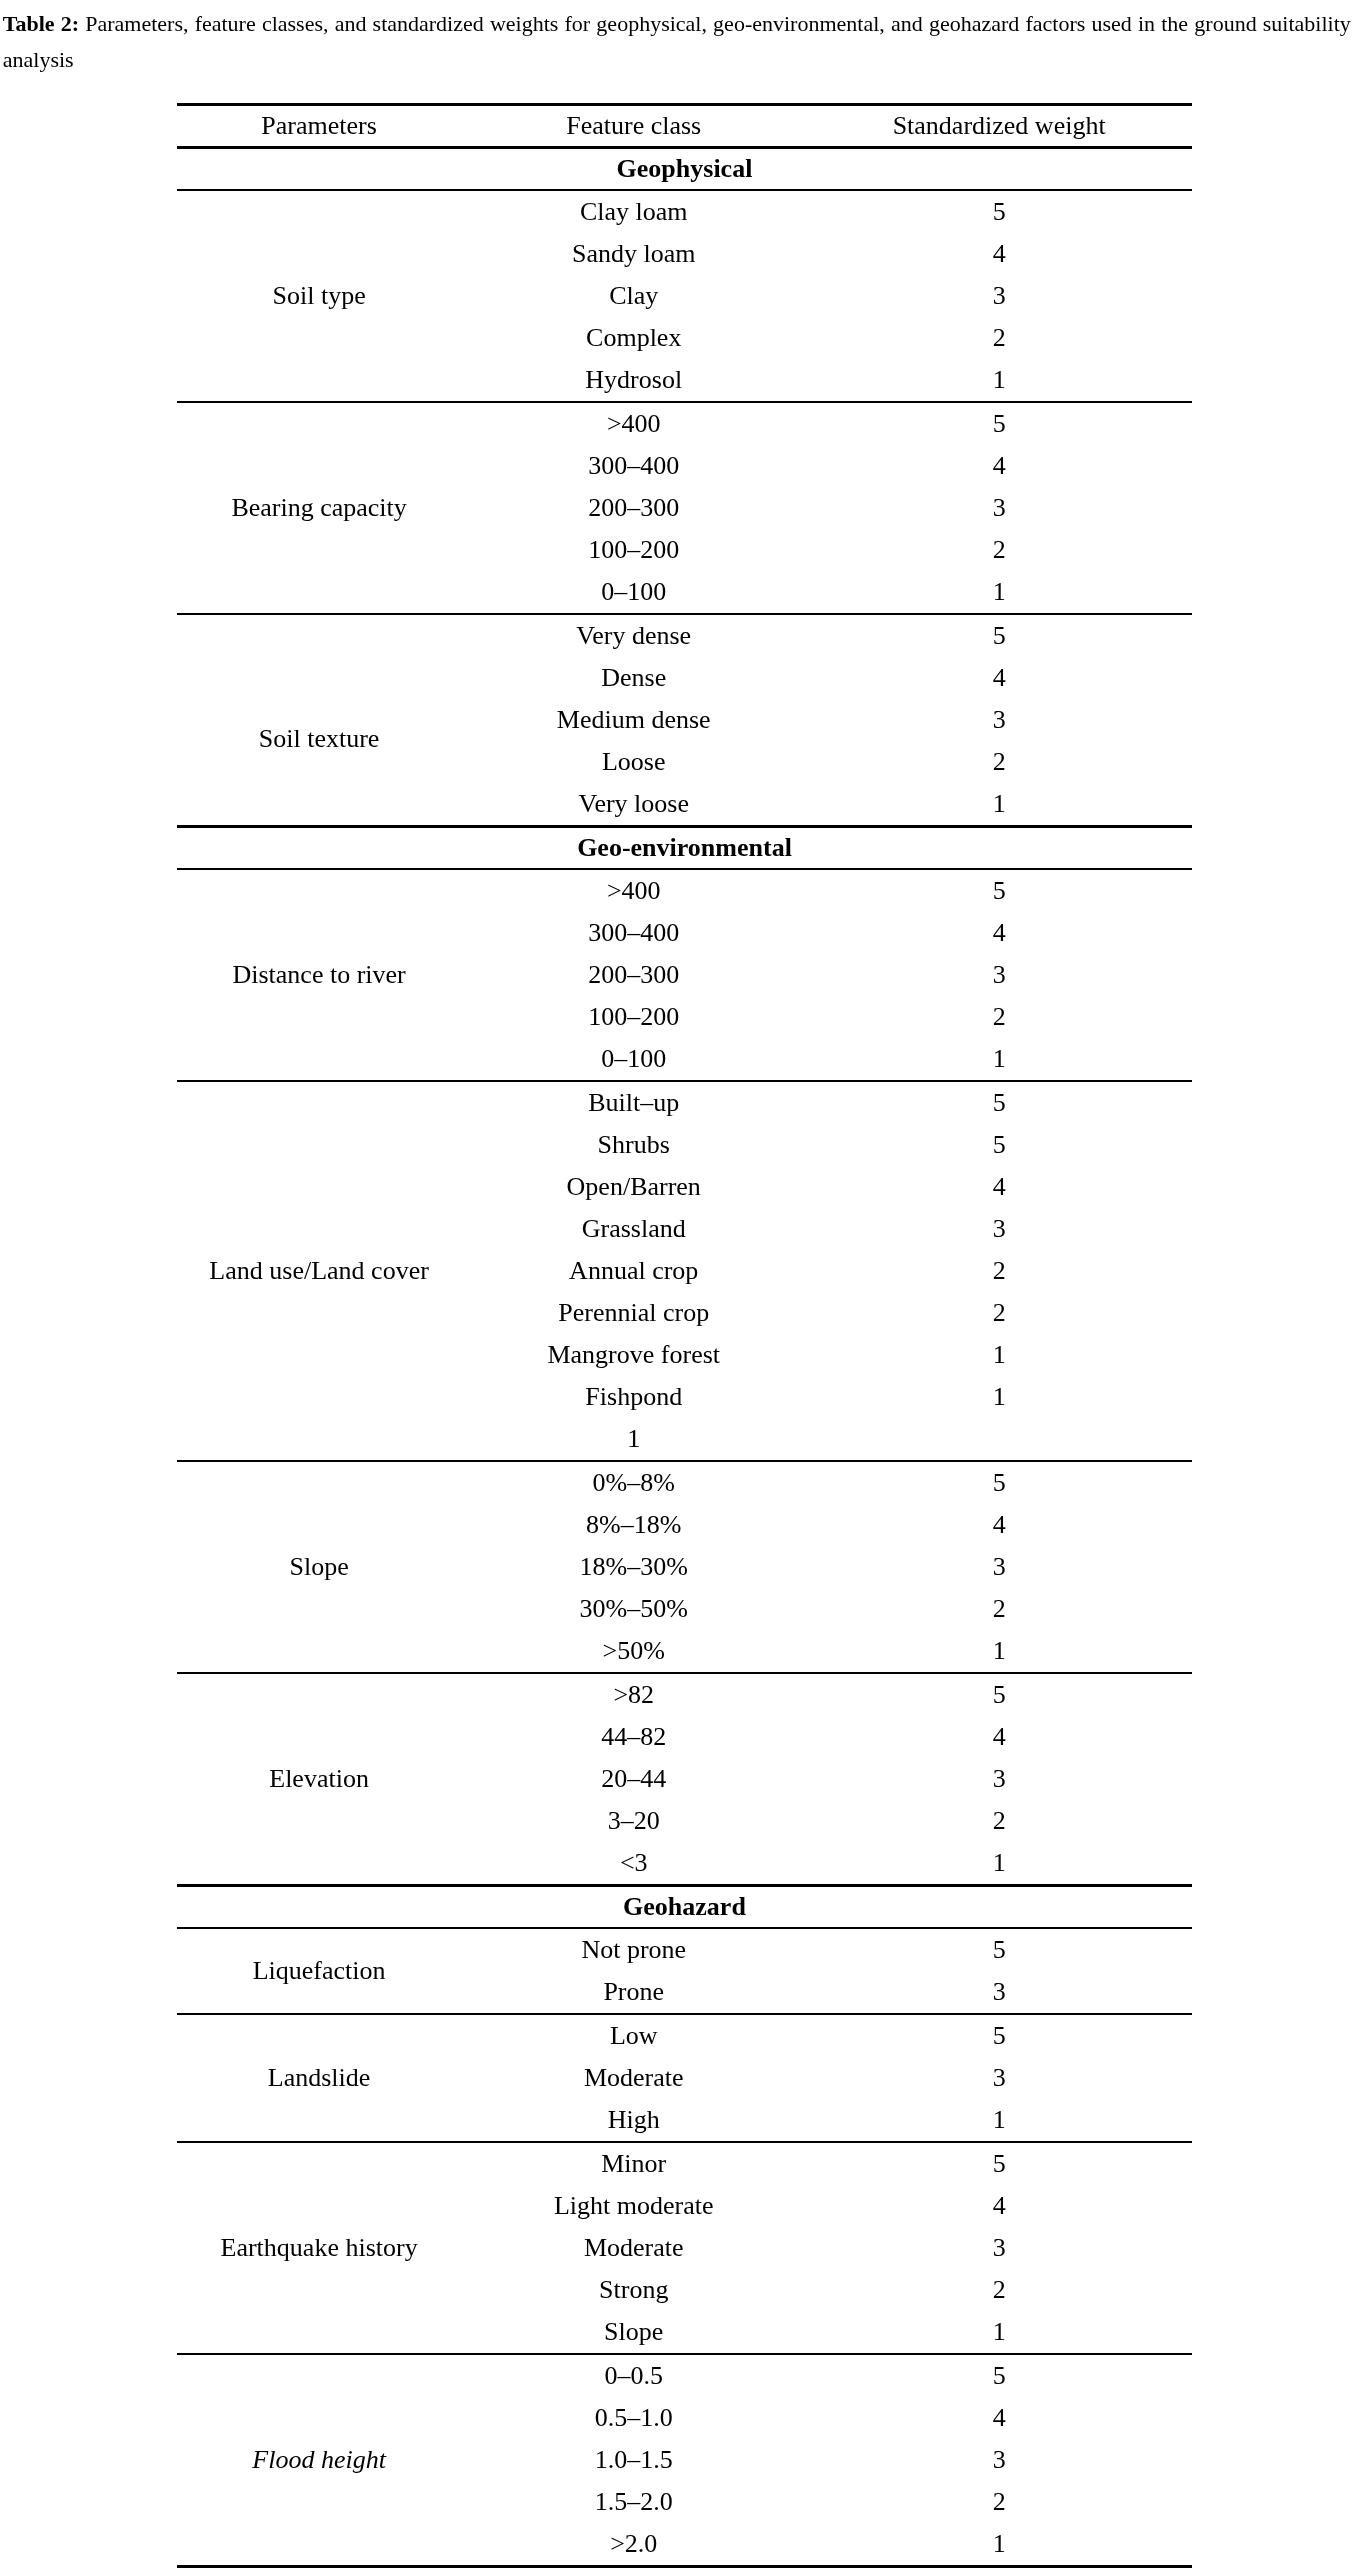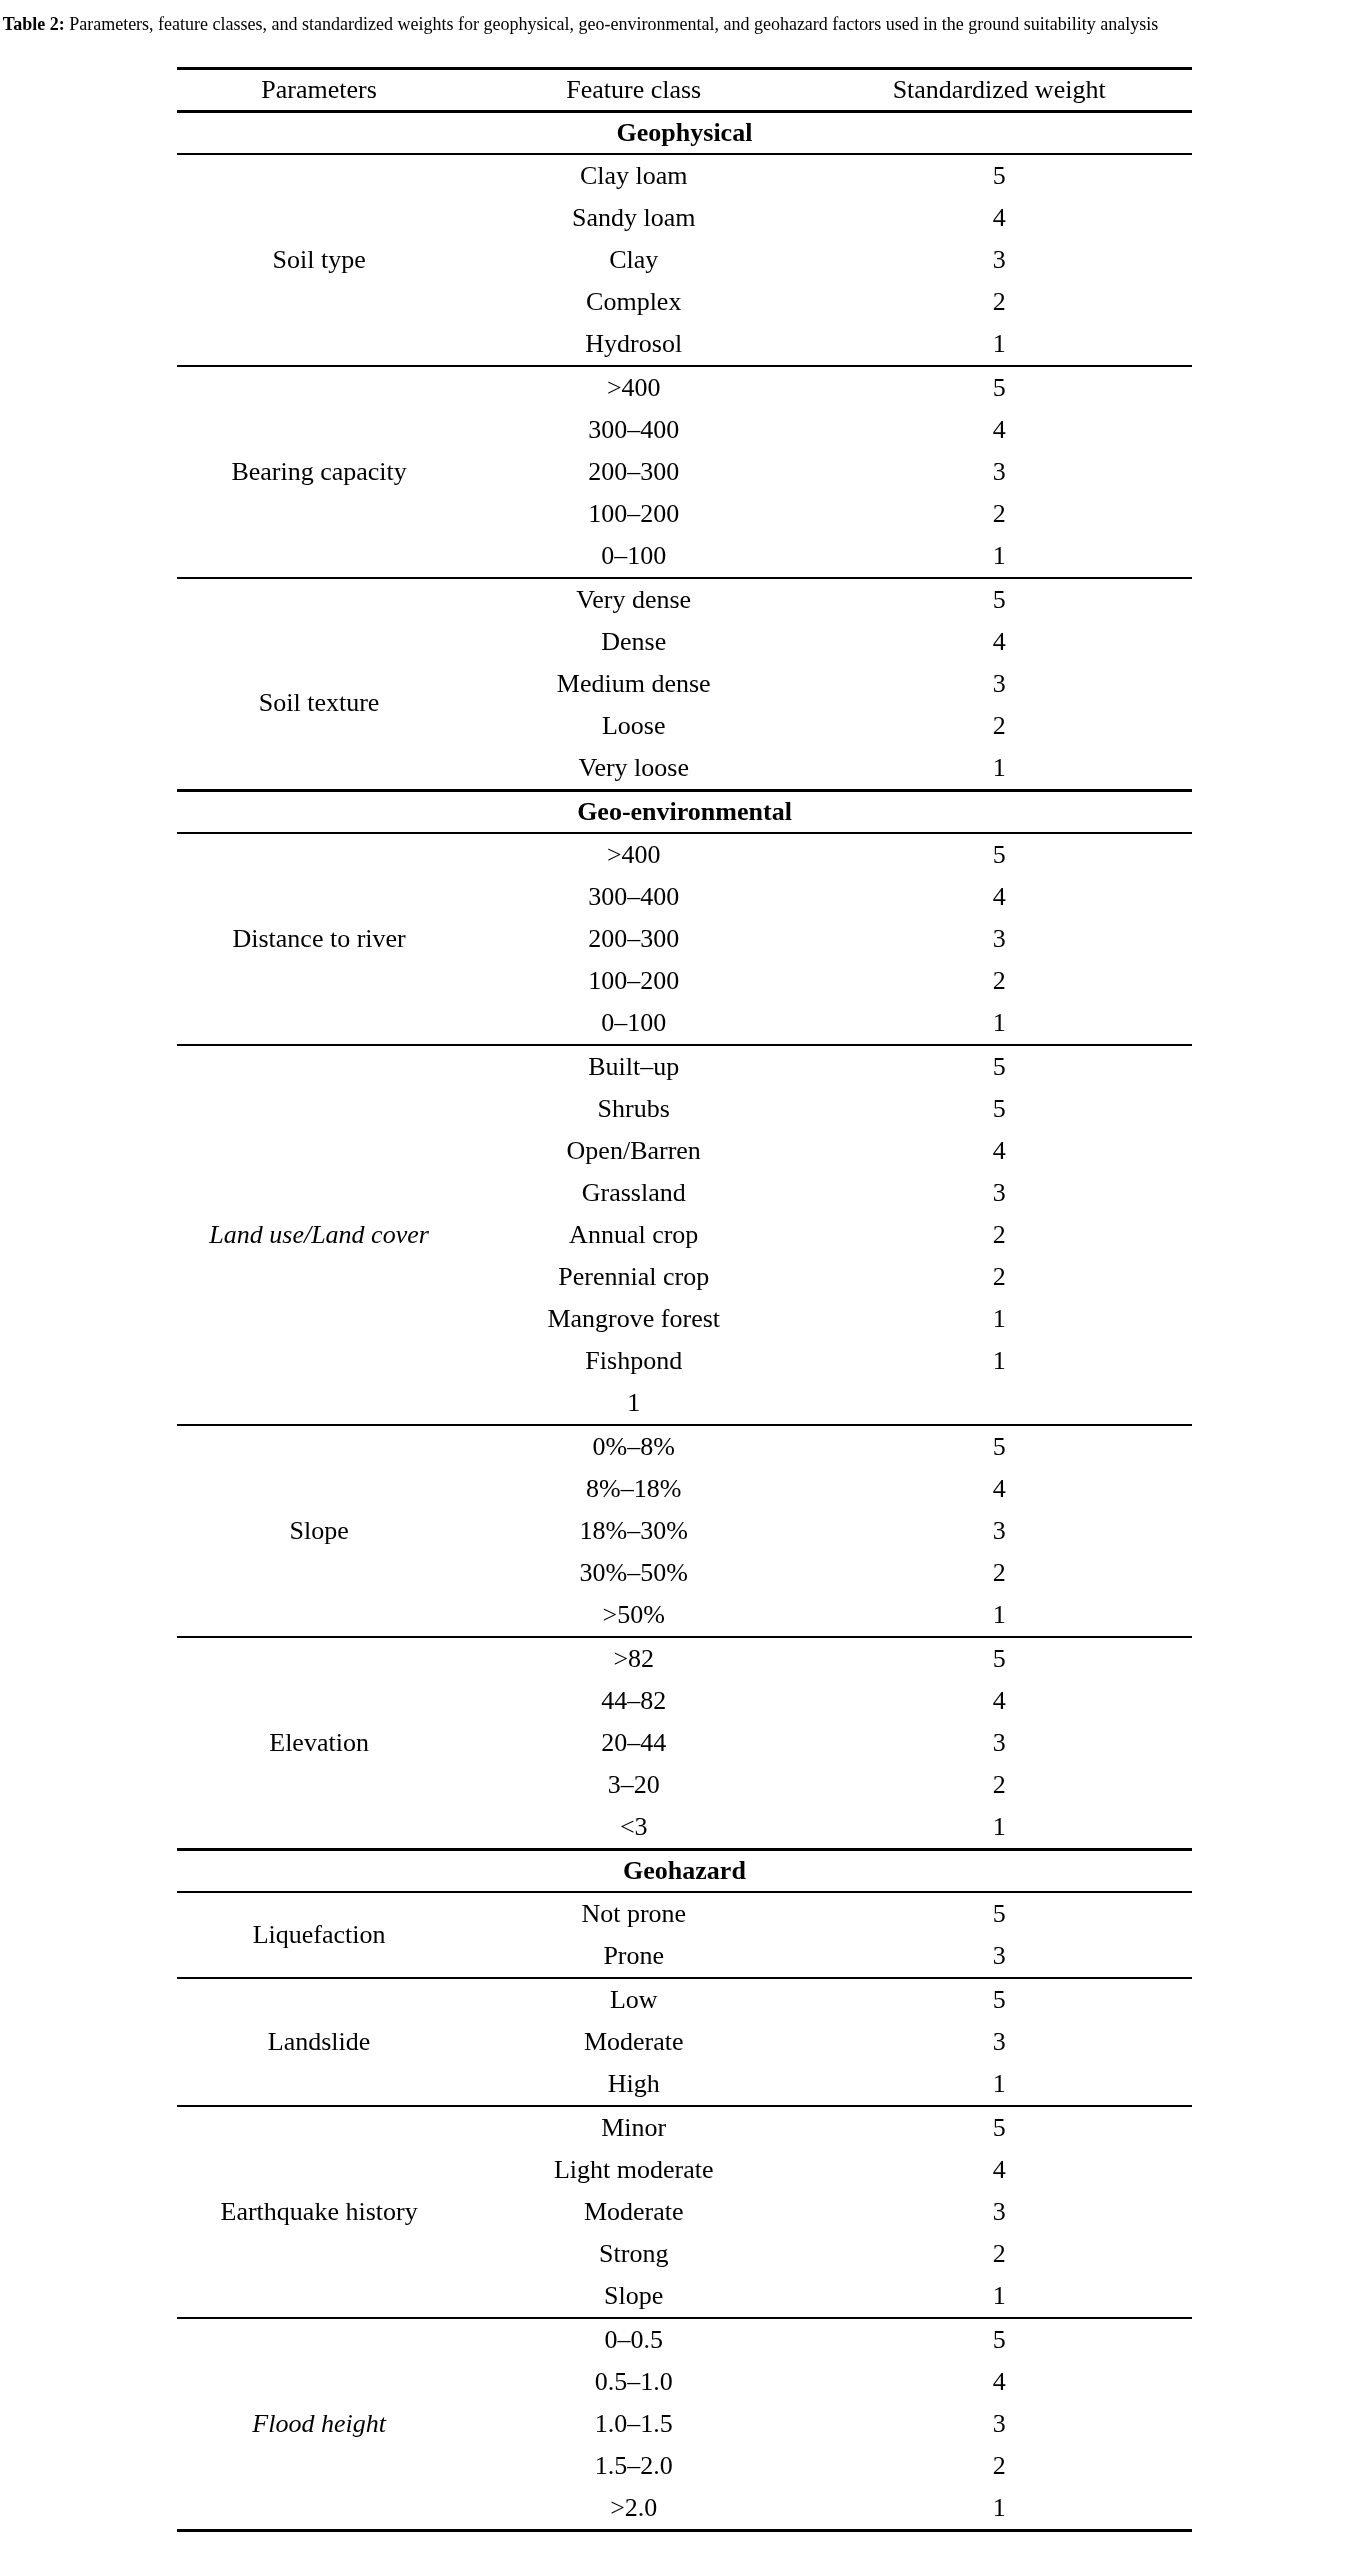--- a/index.html
+++ b/index.html
@@ -10,21 +10,21 @@
   body {
     width: 1356px;
     height: 2576px;
     overflow: hidden;
     color: #000000;
     font-family: "Liberation Serif", "DejaVu Serif", serif;
   }
   .caption {
     margin: 5.5px 2.8px 0 2.8px;
     width: 1348px;
-    font-size: 18px;
+    font-size: 22px;
     line-height: 36px;
     text-align: justify;
   }
   .caption .cap-label { font-weight: bold; }
   .paper-table {
     margin: 25px 0 0 177px;
     width: 1015px;
     border-top: 3.5px solid #000;
     border-bottom: 3.5px solid #000;
     font-size: 26px;
@@ -130,21 +130,21 @@
             <div class="cell feature">300–400</div>
             <div class="cell weight">4</div>
             <div class="cell feature">200–300</div>
             <div class="cell weight">3</div>
             <div class="cell feature">100–200</div>
             <div class="cell weight">2</div>
             <div class="cell feature">0–100</div>
             <div class="cell weight">1</div>
           </div>
           <div class="group grid3">
-            <div class="cell param" style="grid-area: 1 / 1 / span 9; font-style: italic;">Land use/Land cover</div>
+            <div class="cell param" style="grid-area: 1 / 1 / span 9;">Land use/Land cover</div>
             <div class="cell feature">Built–up</div>
             <div class="cell weight">5</div>
             <div class="cell feature">Shrubs</div>
             <div class="cell weight">5</div>
             <div class="cell feature">Open/Barren</div>
             <div class="cell weight">4</div>
             <div class="cell feature">Grassland</div>
             <div class="cell weight">3</div>
             <div class="cell feature">Annual crop</div>
             <div class="cell weight">2</div>

